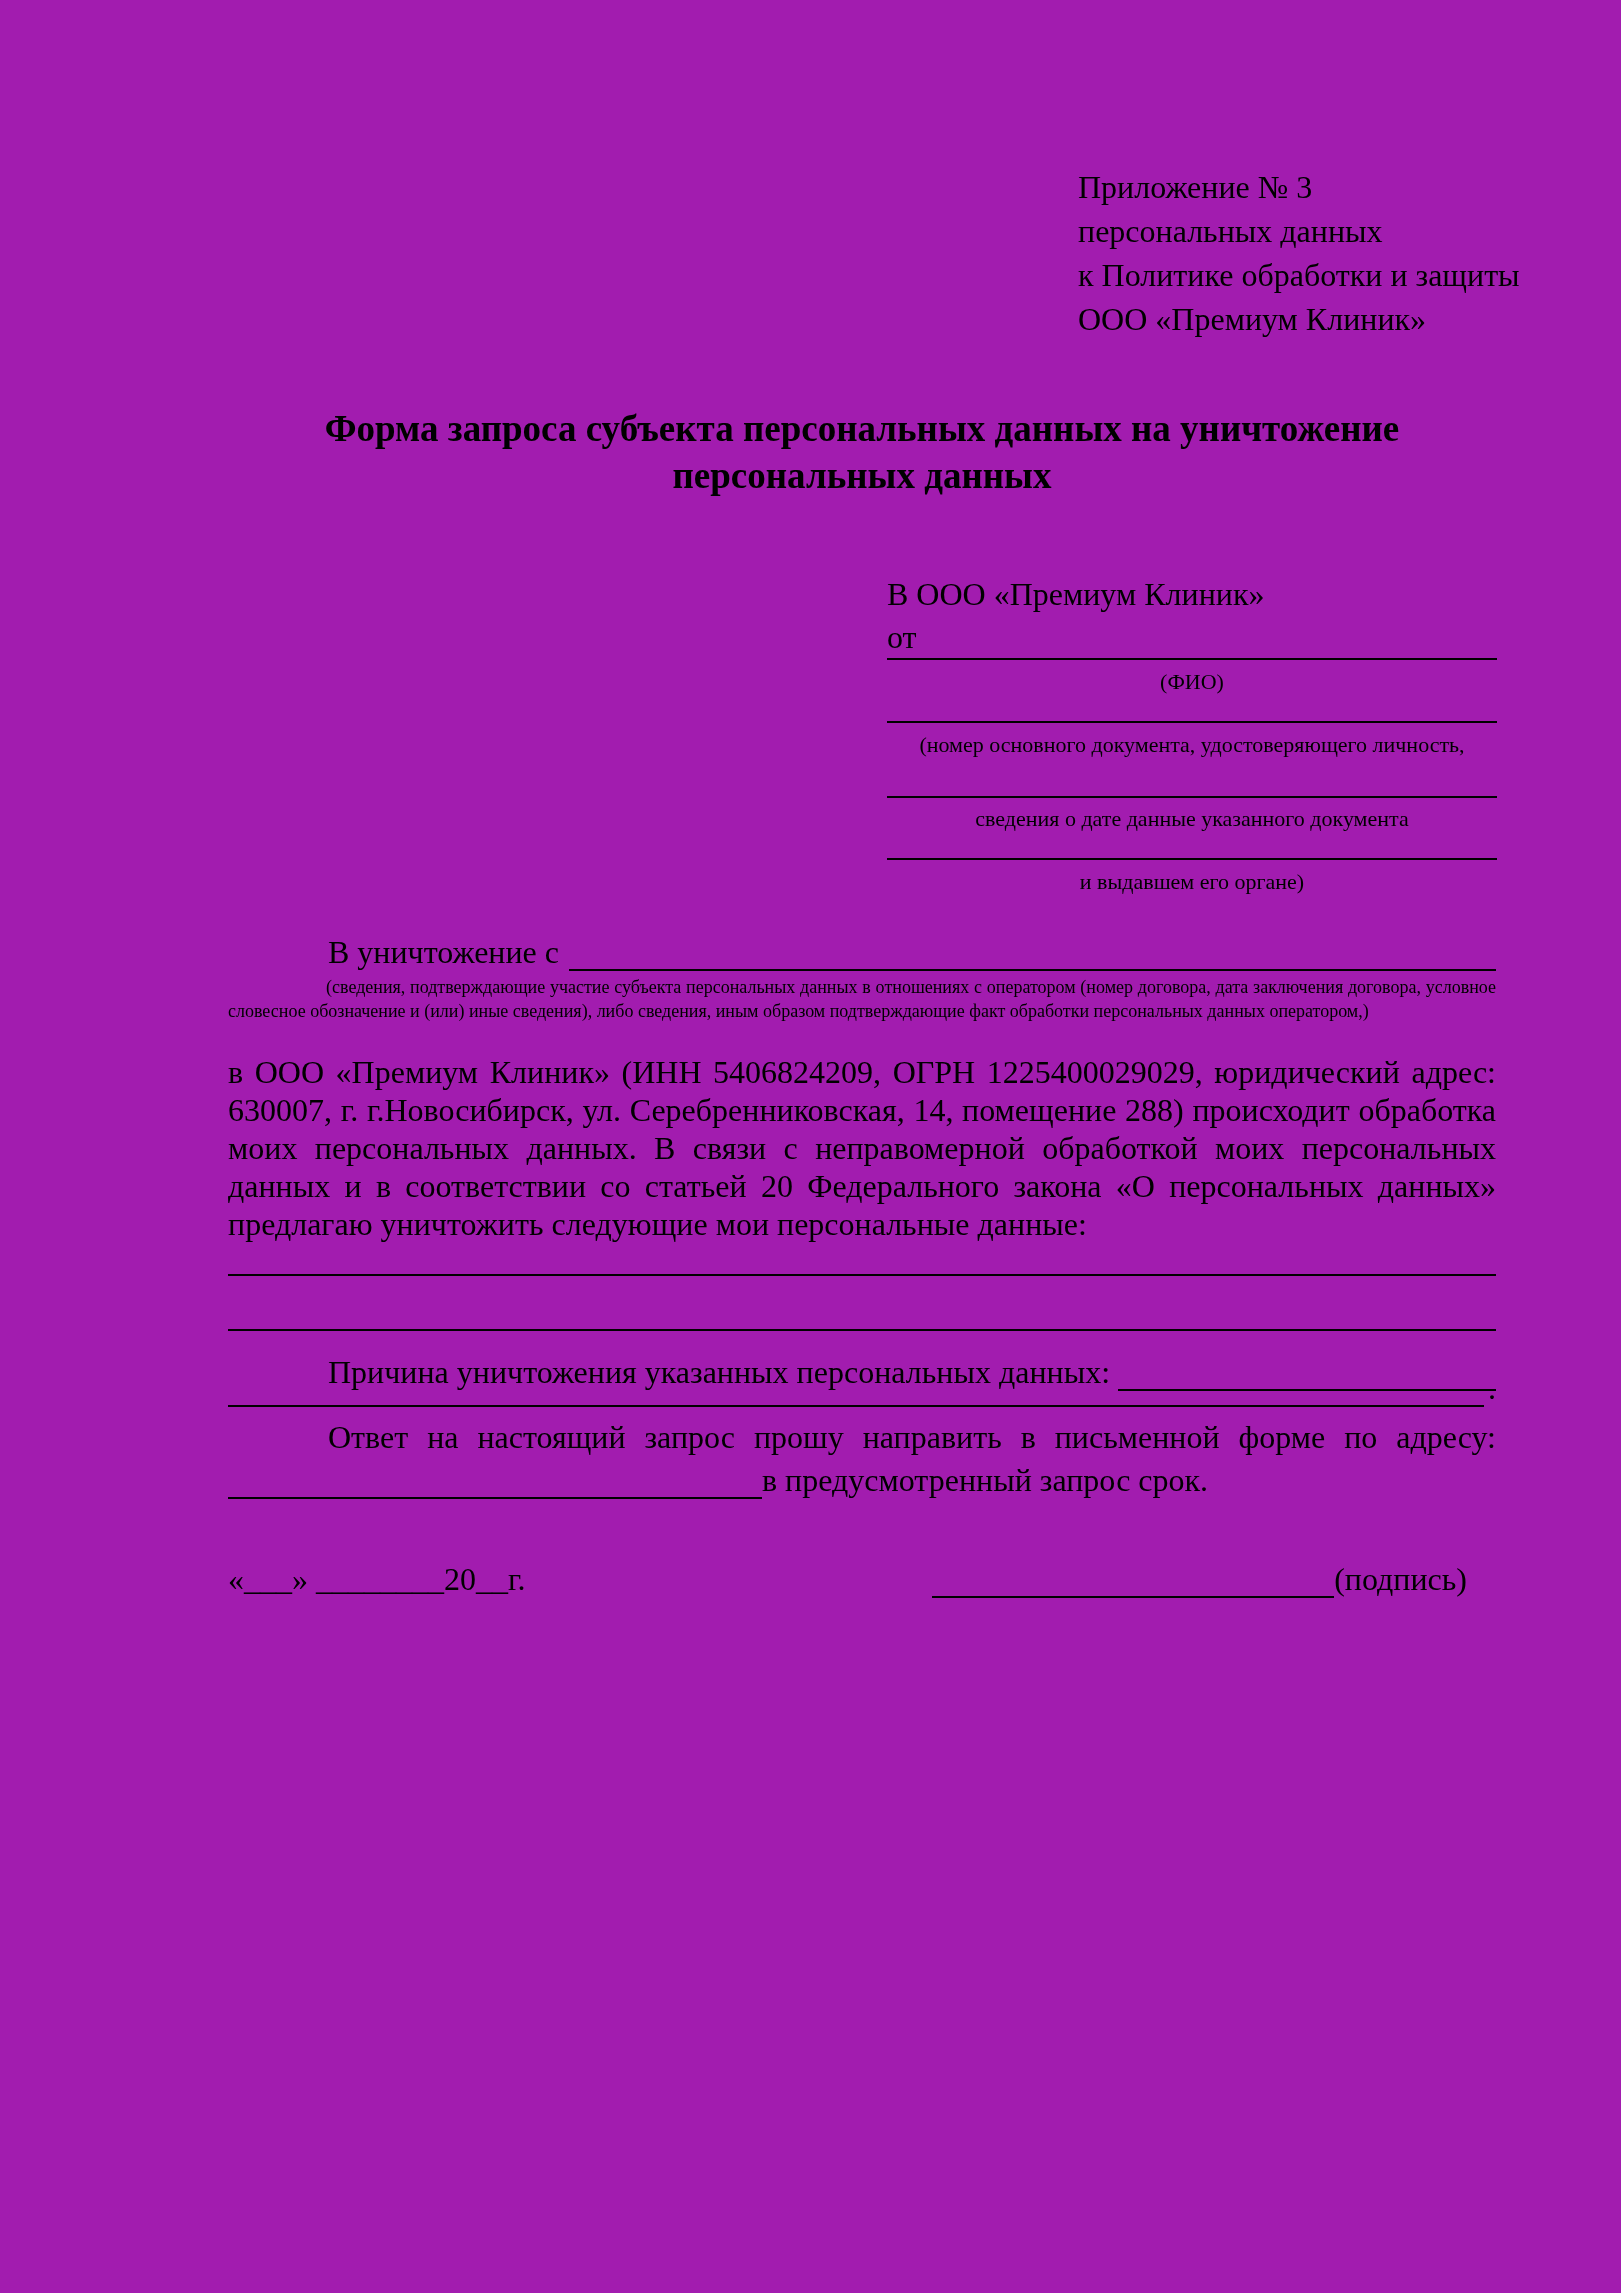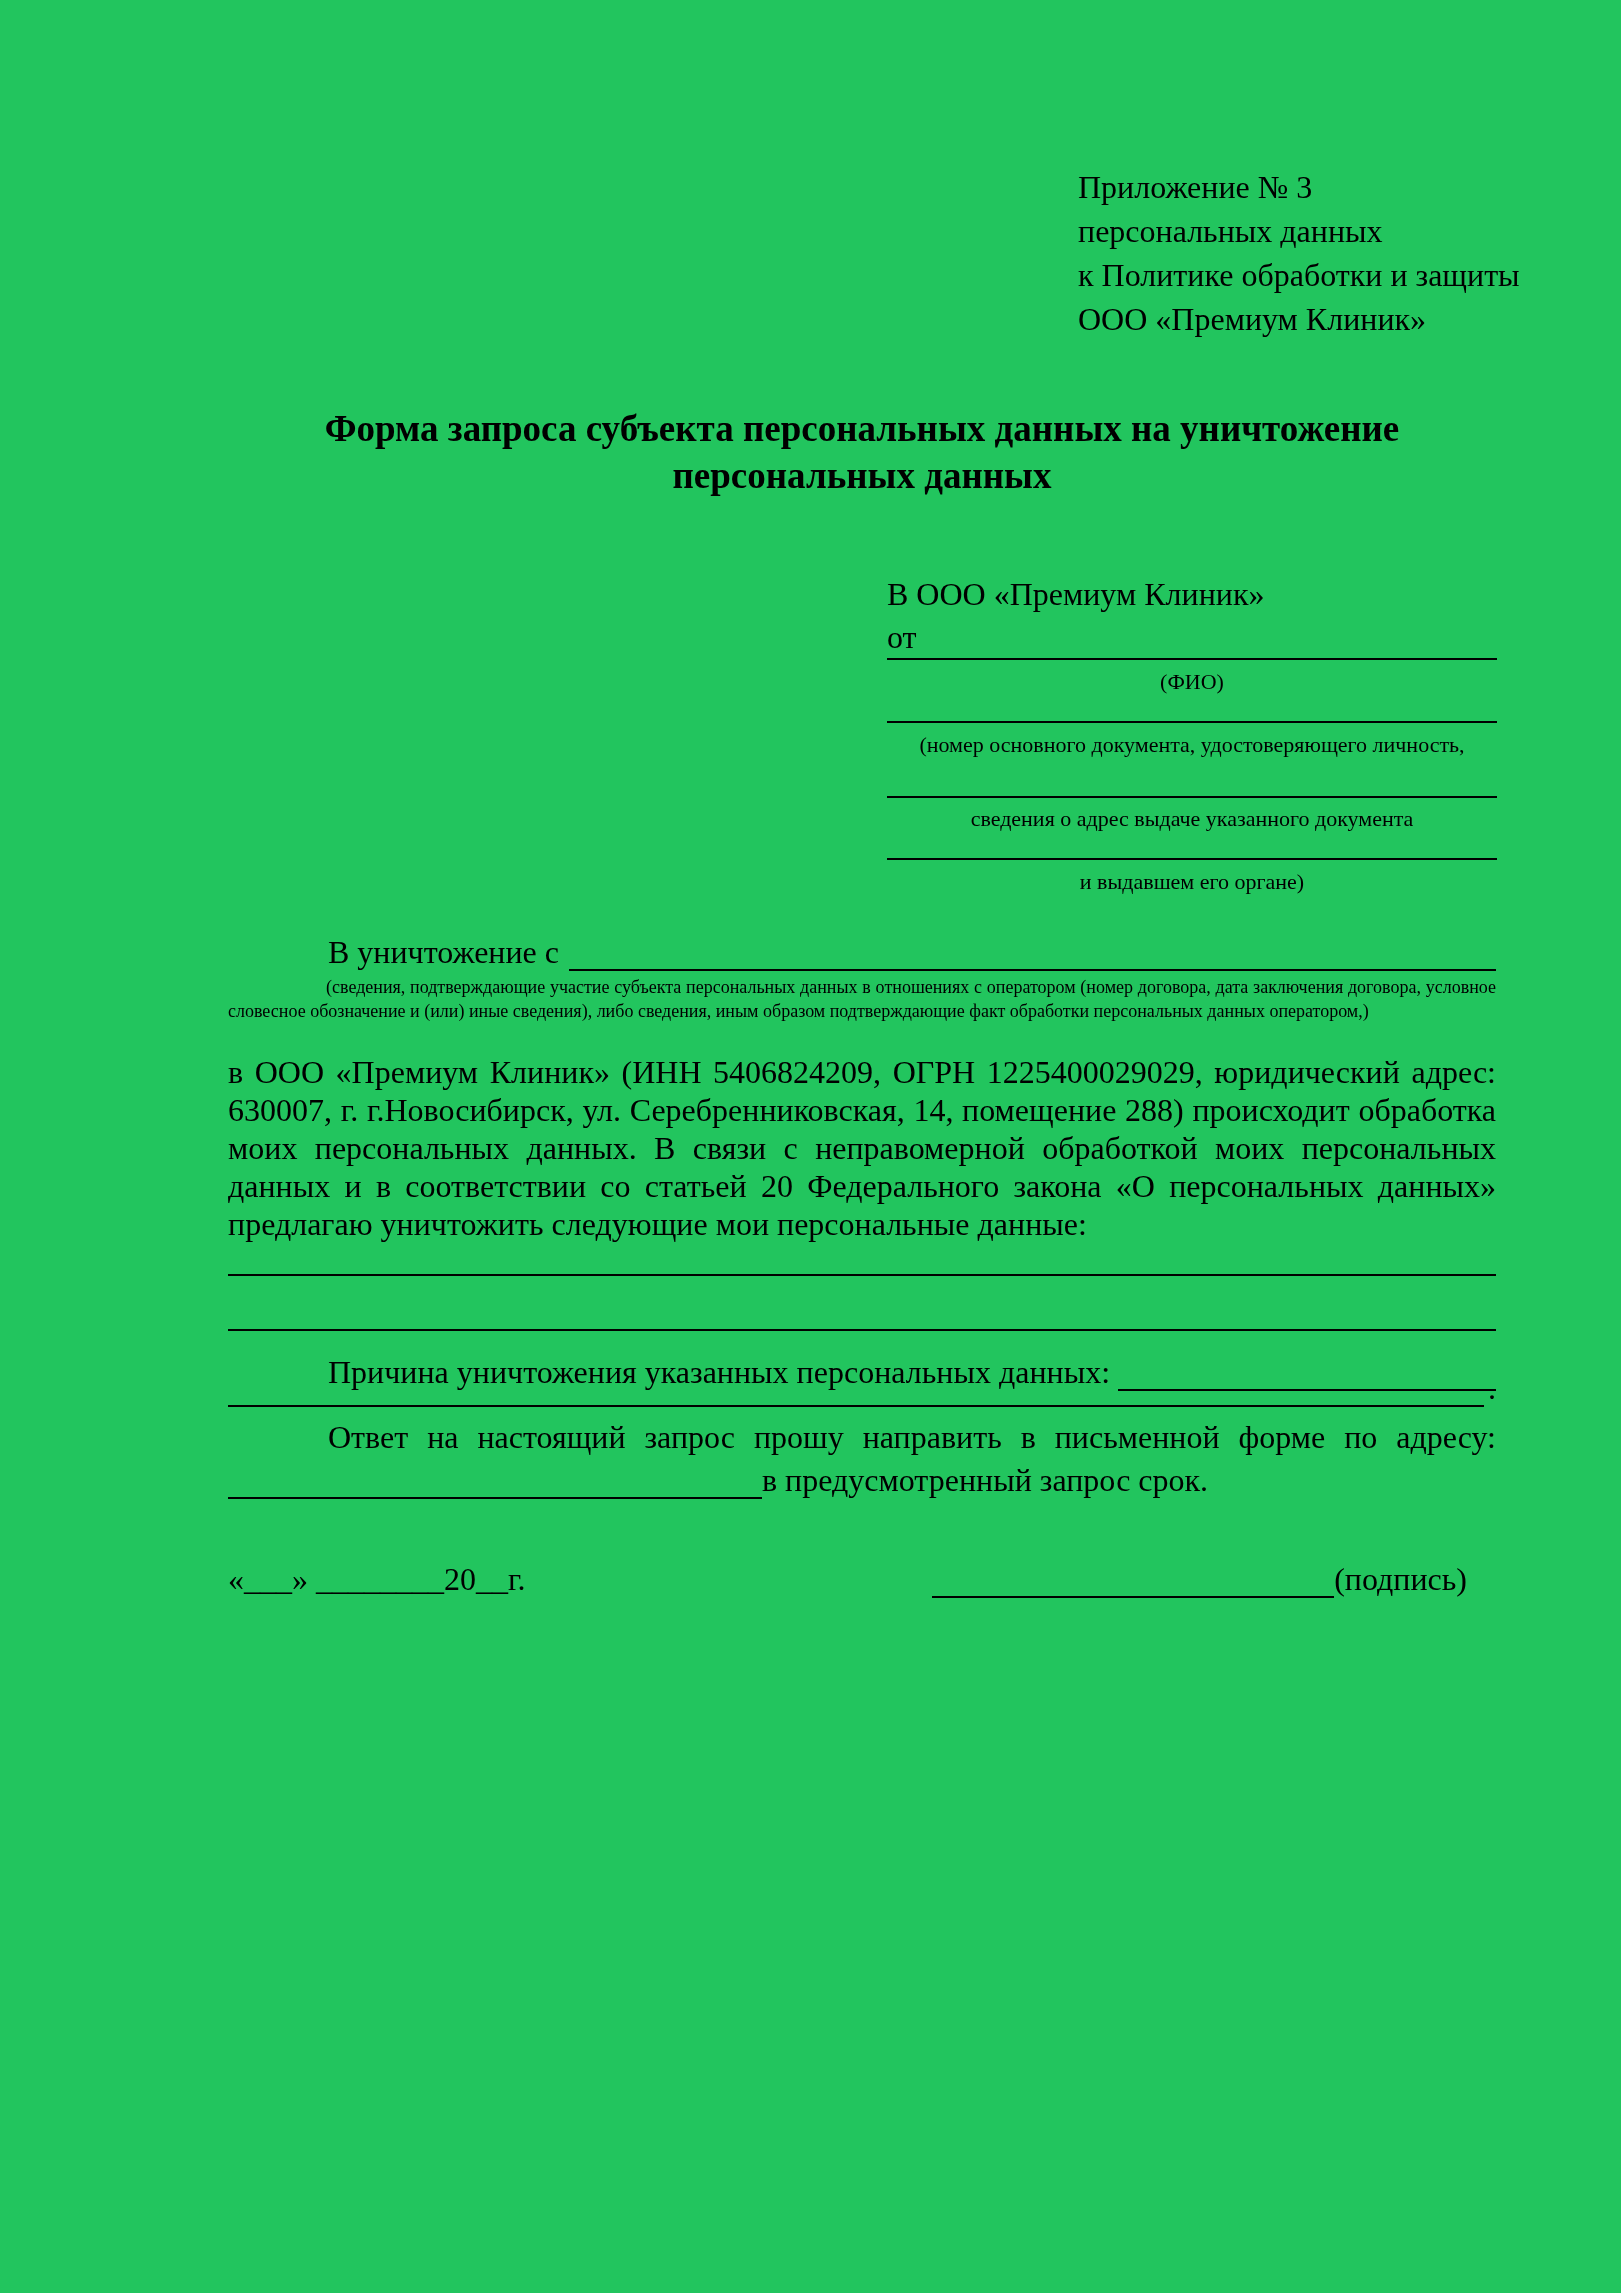--- a/index.html
+++ b/index.html
@@ -1,20 +1,20 @@
 <!DOCTYPE html>
 <html><head>
 <meta charset="utf-8">
 <style>
   * { margin:0; padding:0; box-sizing:border-box; }
   html,body { background:#ffffff; }
   .page {
     position:relative;
     width:1621px; height:2294px;
-    background:#22c55e;
+    background:#a21caf;
     color:#000000;
     font-family:"Liberation Serif", serif;
     overflow:hidden;
   }
 
   
   .header-block {
     position:absolute; left:1078px; top:165px;
     font-size:32px; line-height:44px;
     white-space:nowrap;
@@ -119,21 +119,21 @@
     <div class="r-to">В ООО «Премиум Клиник»</div>
     <div class="r-from">от</div>
 
     <div class="rule rule-1"></div>
     <div class="cap cap-1">(ФИО)</div>
 
     <div class="rule rule-2"></div>
     <div class="cap cap-2">(номер основного документа, удостоверяющего личность,</div>
 
     <div class="rule rule-3"></div>
-    <div class="cap cap-3">сведения о адрес выдаче указанного документа</div>
+    <div class="cap cap-3">сведения о дате данные указанного документа</div>
 
     <div class="rule rule-4"></div>
     <div class="cap cap-4">и выдавшем его органе)</div>
   </div>
 
   <div class="body-col">
 
     <div class="accordance">
       <span class="lbl">В уничтожение с</span>
       <span class="fill-line"></span>

